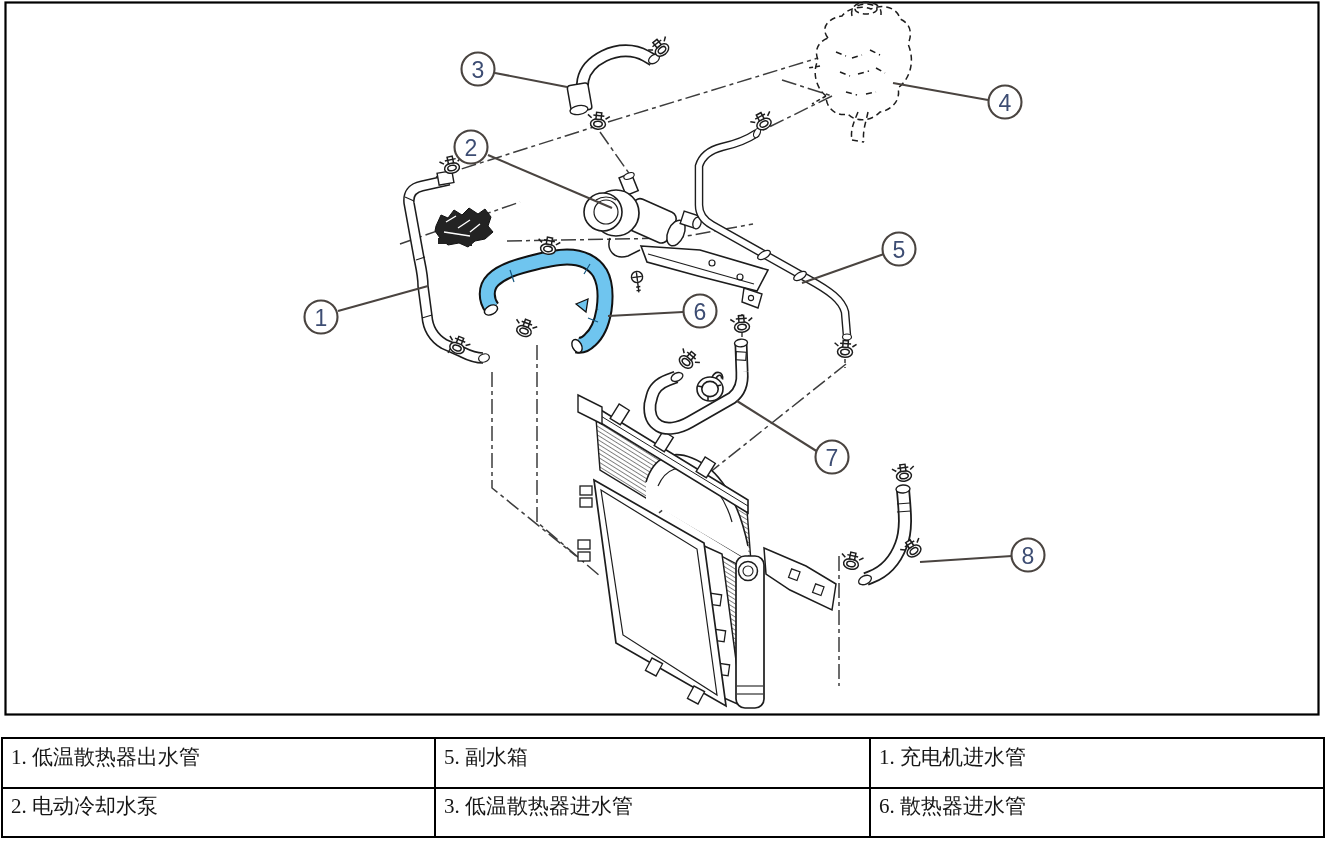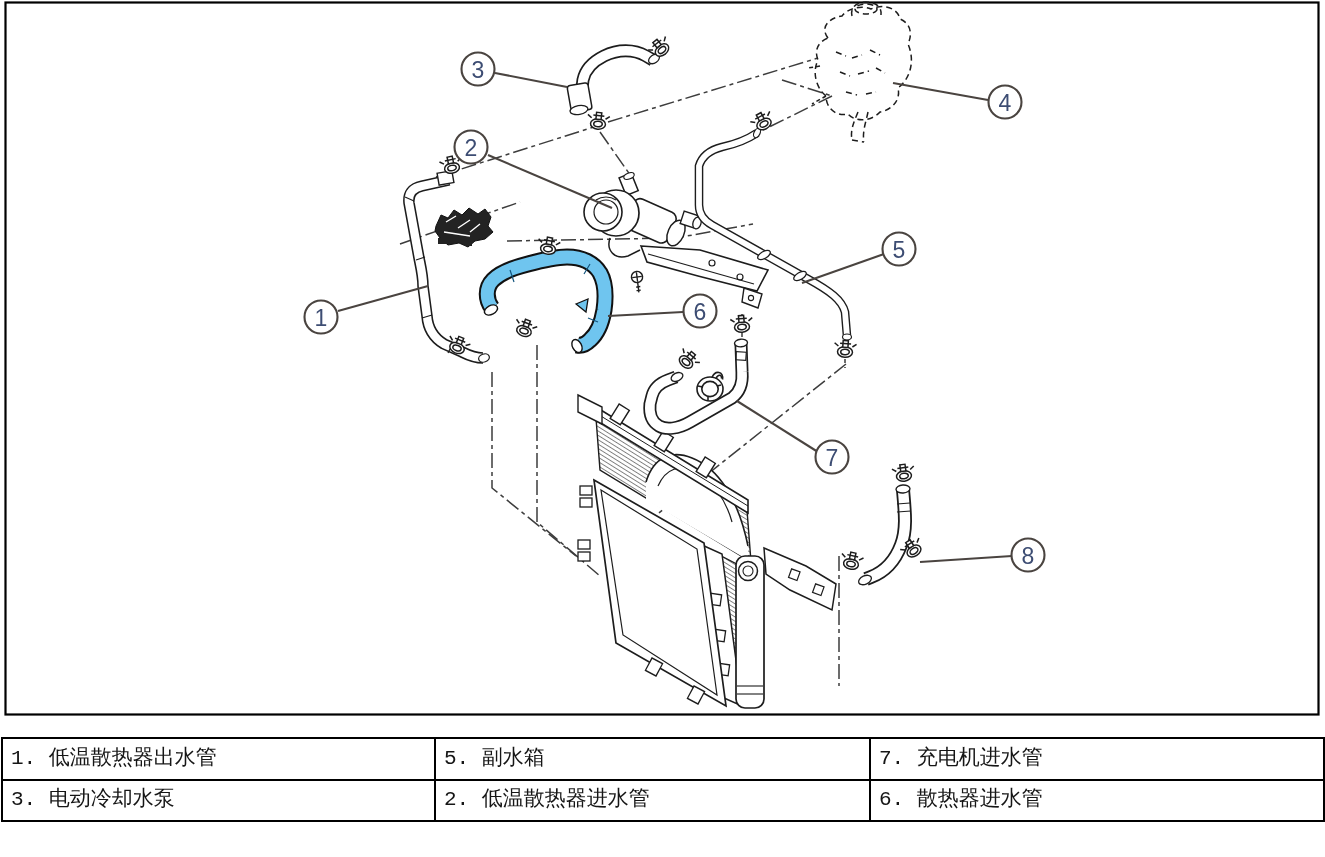--- a/index.html
+++ b/index.html
@@ -1,22 +1,22 @@
 <!DOCTYPE html>
 <html style="--hl: #6FC5EF;"><head>
 <meta charset="utf-8">
 <style>
   html,body{margin:0;padding:0;background:#fff;}
   .page{position:relative;width:1325px;height:857px;background:#fff;overflow:hidden;
         font-family:"Liberation Sans",sans-serif;}
   .diagram-svg{position:absolute;left:0;top:0;}
   .legend{position:absolute;left:1px;top:737px;width:1322px;border-collapse:collapse;table-layout:fixed;}
   .legend td{border:2px solid #000;height:35.6px;font-size:21px;color:#161616;
-             padding:0 4px 4px 8px;vertical-align:middle;white-space:nowrap;overflow:hidden;
-             font-family:Liberation Mono, monospace;}
+             padding:0 4px 12px 8px;vertical-align:middle;white-space:nowrap;overflow:hidden;
+             font-family:Liberation Serif, serif;}
   .co-num{font-size:23px;font-family:"Liberation Sans",sans-serif;}
 </style>
 </head>
 <body>
 
 <div class="page">
 
 <svg class="diagram-svg" width="1325" height="722" viewBox="0 0 1325 722">
   <defs>
     <pattern id="hatch" patternUnits="userSpaceOnUse" width="6" height="3.7" patternTransform="rotate(32)">
@@ -282,23 +282,23 @@
 <table class="legend">
   <colgroup>
         <col style="width:433px">
         <col style="width:435px">
         <col style="width:454px">
       </colgroup>
   <tbody>
         <tr>
     <td>1. 低温散热器出水管</td>
     <td>5. 副水箱</td>
-    <td>7. 充电机进水管</td>
+    <td>1. 充电机进水管</td>
   </tr>
   <tr>
-    <td>3. 电动冷却水泵</td>
-    <td>2. 低温散热器进水管</td>
+    <td>2. 电动冷却水泵</td>
+    <td>3. 低温散热器进水管</td>
     <td>6. 散热器进水管</td>
   </tr>
 </tbody>
     </table>
 
 </div>
 
 </body></html>

